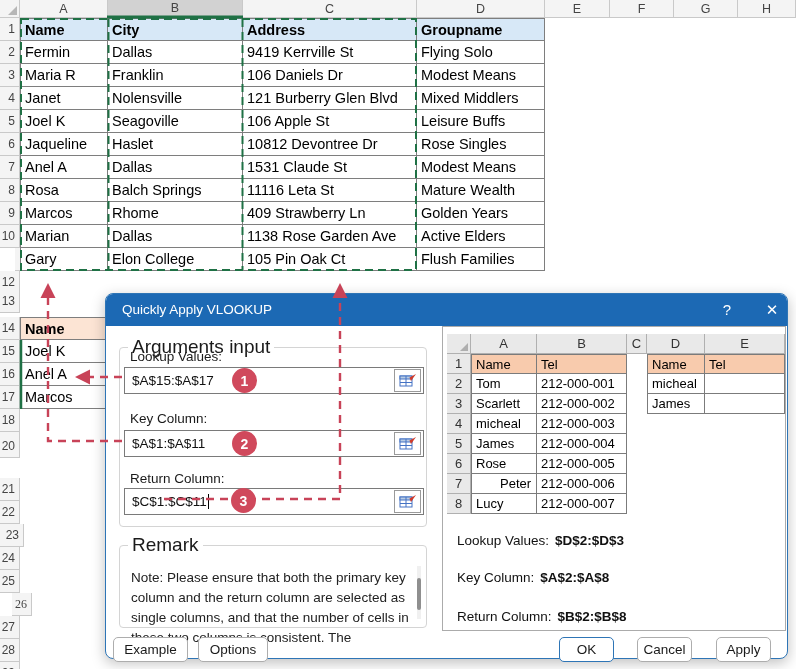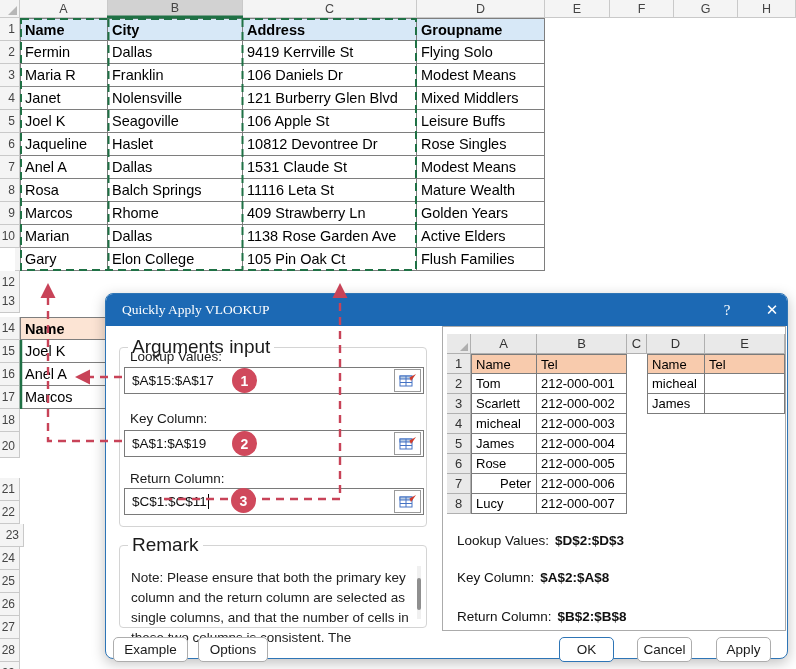--- a/index.html
+++ b/index.html
@@ -41,21 +41,21 @@
   
   #marquee-layer{position:absolute;inset:0;z-index:2;pointer-events:none;}
   #annot-layer{position:absolute;inset:0;z-index:10;pointer-events:none;}
   .badge{position:absolute;width:25px;height:25px;border-radius:50%;background:var(--badge-red);
     color:#fff;font-weight:bold;font-size:14px;display:flex;align-items:center;justify-content:center;z-index:11;}
 
   
   #dialog{position:absolute;left:105px;top:293px;width:683px;height:366px;background:#fff;
     border:1px solid var(--dlg-border);border-radius:8px;z-index:5;box-shadow:0 4px 14px rgba(0,0,0,.25);}
   #titlebar{position:absolute;left:0;top:0;right:0;height:32px;background:var(--title-blue);
-    border-radius:7px 7px 0 0;color:#fff;font-size:13.5px;line-height:32px;padding-left:16px;font-family:Liberation Serif, serif;}
+    border-radius:7px 7px 0 0;color:#fff;font-size:13.5px;line-height:32px;padding-left:16px;}
   .tb-btn{position:absolute;top:0;width:30px;height:32px;text-align:center;color:#fff;font-size:15px;line-height:32px;cursor:default;}
   #tb-help{left:606px;}
   #tb-close{left:651px;}
 
   fieldset{position:absolute;border:1px solid #D4D4D4;border-radius:4px;}
   legend{font-size:19px;color:#1a1a1a;margin-left:8px;padding:0 4px;}
   #fs-args{left:13px;top:42px;width:308px;height:191px;}
   #fs-remark{left:13px;top:240px;width:308px;height:94px;}
 
   .fld-label{position:absolute;left:24px;font-size:13.5px;color:#1a1a1a;}
@@ -122,21 +122,21 @@
     <div class="row-hdr" style="left: 0px; top: 363px; width: 20px; height: 23px;">16</div>
     <div class="row-hdr" style="left: 0px; top: 386px; width: 20px; height: 23px;">17</div>
     <div class="row-hdr" style="left: 0px; top: 409px; width: 20px; height: 23px;">18</div>
     <div class="row-hdr" style="left: 0px; top: 432px; width: 20px; height: 23px;">19</div>
     <div class="row-hdr" style="left: 0px; top: 435px; width: 20px; height: 23px;">20</div>
     <div class="row-hdr" style="left: 0px; top: 478px; width: 20px; height: 23px;">21</div>
     <div class="row-hdr" style="left: 0px; top: 501px; width: 20px; height: 23px;">22</div>
     <div class="row-hdr" style="left: 0px; top: 524px; width: 24px; height: 23px;">23</div>
     <div class="row-hdr" style="left: 0px; top: 547px; width: 20px; height: 23px;">24</div>
     <div class="row-hdr" style="left: 0px; top: 570px; width: 20px; height: 23px;">25</div>
-    <div class="row-hdr" style="left: 0px; top: 593px; width: 20px; height: 23px;">26</div>
+    <div class="row-hdr" style="left: 12px; top: 593px; width: 20px; height: 23px; font-family: Liberation Serif, serif;">26</div>
     <div class="row-hdr" style="left: 0px; top: 616px; width: 20px; height: 23px;">27</div>
     <div class="row-hdr" style="left: 0px; top: 639px; width: 20px; height: 23px;">28</div>
     <div class="row-hdr" style="left: 0px; top: 662px; width: 20px; height: 23px;">29</div>
     <div class="cell hrow top first" style="left: 20px; top: 18px; width: 88px; height: 23px;">Name</div>
     <div class="cell hrow top" style="left: 243px; top: 18px; width: 174px; height: 23px;">Address</div>
     <div class="cell hrow top" style="left: 108px; top: 18px; width: 135px; height: 23px;">City</div>
     <div class="cell hrow top" style="left: 417px; top: 18px; width: 128px; height: 23px;">Groupname</div>
     <div class="cell first" style="left: 20px; top: 41px; width: 88px; height: 23px;">Fermin</div>
     <div class="cell" style="left: 108px; top: 41px; width: 135px; height: 23px;">Dallas</div>
     <div class="cell" style="left: 243px; top: 41px; width: 174px; height: 23px;">9419 Kerrville St</div>
@@ -209,21 +209,21 @@
         <rect x="1" y="3" width="12" height="10" fill="#fff" stroke="#4472C4"></rect>
         <rect x="1" y="3" width="12" height="3" fill="#B8CCE4" stroke="#4472C4"></rect>
         <line x1="1" y1="9.5" x2="13" y2="9.5" stroke="#4472C4"></line>
           <line x1="7" y1="3" x2="7" y2="13" stroke="#4472C4"></line>
         <path d="M17 1 L12 8 L10.5 4.5 Z" fill="#D03A2B"></path>
       </svg>
     </span>
   </div>
   <div class="fld-label" style="top:117px">Key Column:</div>
   <div class="fld-input" style="top:136px">
-    <span>$A$1:$A$19</span>
+    <span>$A$1:$A$11</span>
     <span class="range-btn">
       <svg width="18" height="15" viewBox="0 0 18 15">
         <rect x="1" y="3" width="12" height="10" fill="#fff" stroke="#4472C4"></rect>
         <rect x="1" y="3" width="12" height="3" fill="#B8CCE4" stroke="#4472C4"></rect>
         <line x1="1" y1="9.5" x2="13" y2="9.5" stroke="#4472C4"></line>
           <line x1="7" y1="3" x2="7" y2="13" stroke="#4472C4"></line>
         <path d="M17 1 L12 8 L10.5 4.5 Z" fill="#D03A2B"></path>
       </svg>
     </span>
   </div>

